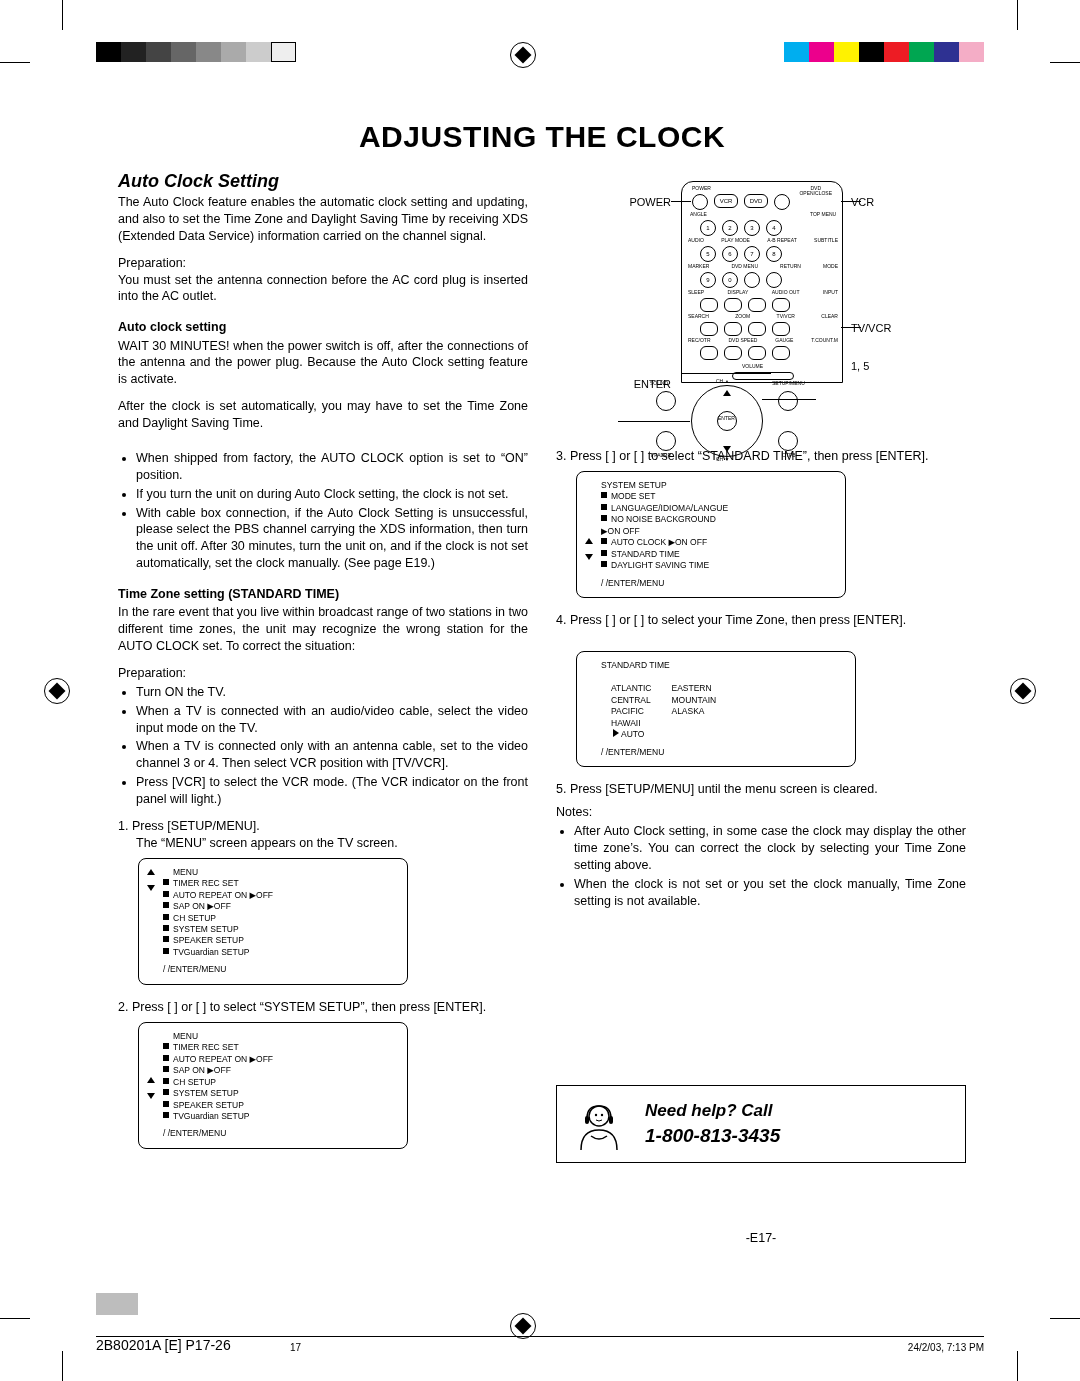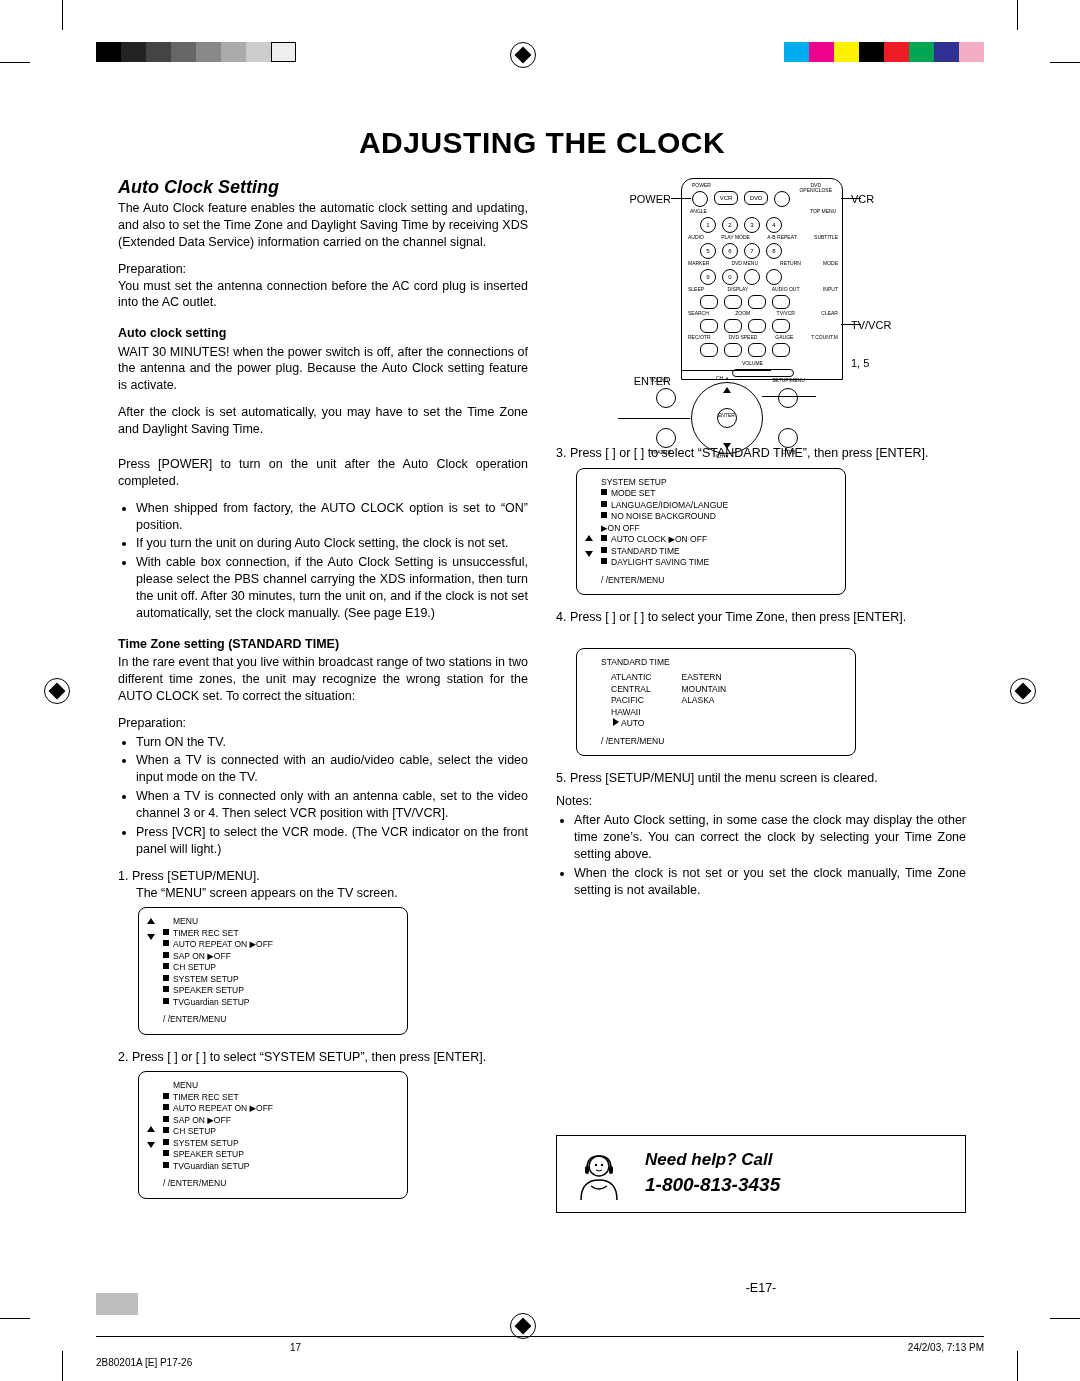--- a/index.html
+++ b/index.html
@@ -9,58 +9,58 @@
   .cropV{width:1px;height:30px}
   .cropH{height:1px;width:30px}
   .regmark{position:absolute;width:26px;height:26px}
   .regmark .circ{position:absolute;left:0;top:0;width:26px;height:26px;border:1px solid #000;border-radius:50%;box-sizing:border-box}
   .regmark .diamond{position:absolute;left:50%;top:50%;width:12px;height:12px;background:#000;transform:translate(-50%,-50%) rotate(45deg)}
   
   .cbar{position:absolute;display:flex}
   .cbar span{display:block;width:25px;height:20px}
   .grad span{display:block;width:25px;height:20px}
   
-  .content{position:absolute;left:118px;top:128px;width:848px}
+  .content{position:absolute;left:118px;top:122px;width:848px}
   h1{font:bold 30px/1 Arial;text-align:center;margin:0 0 20px 0;letter-spacing:.5px}
   .cols{display:flex;gap:28px}
   .col{flex:1;min-width:0;font-size:12.5px;line-height:1.35}
   h2{font:italic bold 18px/1 Arial;margin:0 0 4px 0}
   h3{font:bold 12.5px/1.3 Arial;margin:14px 0 2px 0}
   p{margin:0 0 10px 0;text-align:justify}
   ul{margin:2px 0 10px 18px;padding:0}
   ul li{text-align:justify;margin-bottom:2px}
   .osd{border:1px solid #000;border-radius:8px;padding:8px 14px 8px 24px;font:8.5px/1.35 Arial;width:230px;margin:6px 0 14px 20px;position:relative}
   .osd .title{margin-left:10px}
   .osd-footer{margin-top:6px}
   .arrow-wrap{position:absolute;left:6px}
   .arrow-wrap .u{position:absolute;left:2px;top:-6px;width:0;height:0;border-left:4px solid transparent;border-right:4px solid transparent;border-bottom:6px solid #000}
   .arrow-wrap .d{position:absolute;left:2px;top:10px;width:0;height:0;border-left:4px solid transparent;border-right:4px solid transparent;border-top:6px solid #000}
   .sq{display:inline-block;width:6px;height:6px;background:#000;margin-right:4px;vertical-align:1px}
   .rt{display:inline-block;width:0;height:0;border-top:4px solid transparent;border-bottom:4px solid transparent;border-left:6px solid #000;margin:0 2px;vertical-align:0}
   
-  .remote-box{border:none;height:210px;position:relative;margin:0 auto 40px auto;width:340px}
+  .remote-box{border:none;height:210px;position:relative;margin:9px auto 40px auto;width:340px}
   .remote-body{position:absolute;left:90px;top:0;width:160px;height:200px;border:1px solid #000;border-top-left-radius:12px;border-top-right-radius:12px}
   .rlbl{position:absolute;font-size:11px}
   .rlbl.L{right:260px;text-align:right;width:80px}
   .rlbl.R{left:260px;text-align:left;width:80px}
   .lead{position:absolute;background:#000;height:1px}
   .btnrow{position:absolute;display:flex;gap:6px}
   .rbtn{width:16px;height:12px;border:1px solid #000;border-radius:6px;font:6px/12px Arial;text-align:center}
   .rbtnC{width:14px;height:14px;border:1px solid #000;border-radius:50%;font:6px/14px Arial;text-align:center}
   .tiny{font:5px/1 Arial;text-align:center;position:absolute}
   .dpad{position:absolute;width:70px;height:70px;border:1px solid #000;border-radius:50%}
   .dpad .c{position:absolute;left:25px;top:25px;width:18px;height:18px;border:1px solid #000;border-radius:50%}
   
   .help{position:absolute;bottom:0;left:0;right:0;border:1.5px solid #000;padding:10px 14px;display:flex;align-items:center;gap:18px;width:380px;margin-left:auto}
   .help svg{flex:none}
   .help .txt{font-weight:bold;font-style:italic}
   .help .num{font-weight:bold;font-style:italic}
   .pgnum{position:absolute;left:50%;transform:translateX(-50%);bottom:-84px;font-size:12.5px}
   .footer{position:absolute;left:96px;right:96px;bottom:44px;height:1px;background:#000}
-  .footL{position:absolute;left:96px;bottom:13px;font-size:10px}
+  .footL{position:absolute;left:96px;bottom:28px;font-size:14px}
   .footC{position:absolute;left:290px;bottom:28px;font-size:10px}
   .footR{position:absolute;right:96px;bottom:28px;font-size:10px}
   .pgtab{position:absolute;left:96px;bottom:66px;width:42px;height:22px;background:#bdbdbd}
 </style>
 </head>
 <body>
 
 <div class="page">
 
   <div class="crop cropV" style="left:62px;top:0"></div>
@@ -117,21 +117,20 @@
 
     <div class="cols">
 
       <div class="col">
         <h2>Auto Clock Setting</h2>
         <p>The Auto Clock feature enables the automatic clock setting and updating, and also to set the Time Zone and Daylight Saving Time by receiving XDS (Extended Data Service) information carried on the channel signal.</p>
         <p><span>Preparation:</span><br><span>You must set the antenna connection before the AC cord plug is inserted into the AC outlet.</span></p>
         <h3>Auto clock setting</h3>
         <p>WAIT 30 MINUTES! when the power switch is off, after the connections of the antenna and the power plug. Because the Auto Clock setting feature is activate.</p>
         <p style="margin-bottom:18px">After the clock is set automatically, you may have to set the Time Zone and Daylight Saving Time.</p>
-        <p>Press [POWER] to turn on the unit after the Auto Clock operation completed.</p>
         <ul>
           <li>When shipped from factory, the AUTO CLOCK option is set to “ON” position.</li>
           <li>If you turn the unit on during Auto Clock setting, the clock is not set.</li>
           <li>With cable box connection, if the Auto Clock Setting is unsuccessful, please select the PBS channel carrying the XDS information, then turn the unit off. After 30 minutes, turn the unit on, and if the clock is not set automatically, set the clock manually. (See page E19.)</li>
         </ul>
         <h3>Time Zone setting (STANDARD TIME)</h3>
         <p>In the rare event that you live within broadcast range of two stations in two different time zones, the unit may recognize the wrong station for the AUTO CLOCK set. To correct the situation:</p>
         <div style="margin-bottom:2px">Preparation:</div>
         <ul>
           <li>Turn ON the TV.</li>
@@ -309,21 +308,21 @@
           <div><span class="sq"></span><span>AUTO CLOCK  ▶ON   OFF</span></div>
           <div><span class="sq"></span><span>STANDARD TIME</span></div>
           <div><span class="sq"></span><span>DAYLIGHT SAVING TIME</span></div>
           <div class="osd-footer">/  /ENTER/MENU</div>
         </div>
 
         <div style="margin-bottom:22px"><span>4.</span>&nbsp;<span>Press [  ] or [  ] to select your Time Zone, then press [ENTER].</span></div>
 
         <div class="osd" style="width:240px">
           <div>STANDARD TIME</div>
-          <div style="display:flex;gap:30px;margin-top:4px;margin-left:10px">
+          <div style="display:flex;gap:20px;margin-top:12px;margin-left:10px">
             <div>
               <div>ATLANTIC</div>
               <div>CENTRAL</div>
               <div>PACIFIC</div>
               <div>HAWAII</div>
               <div><span class="rt"></span><span>AUTO</span></div>
             </div>
             <div>
               <div>EASTERN</div>
               <div>MOUNTAIN</div>

